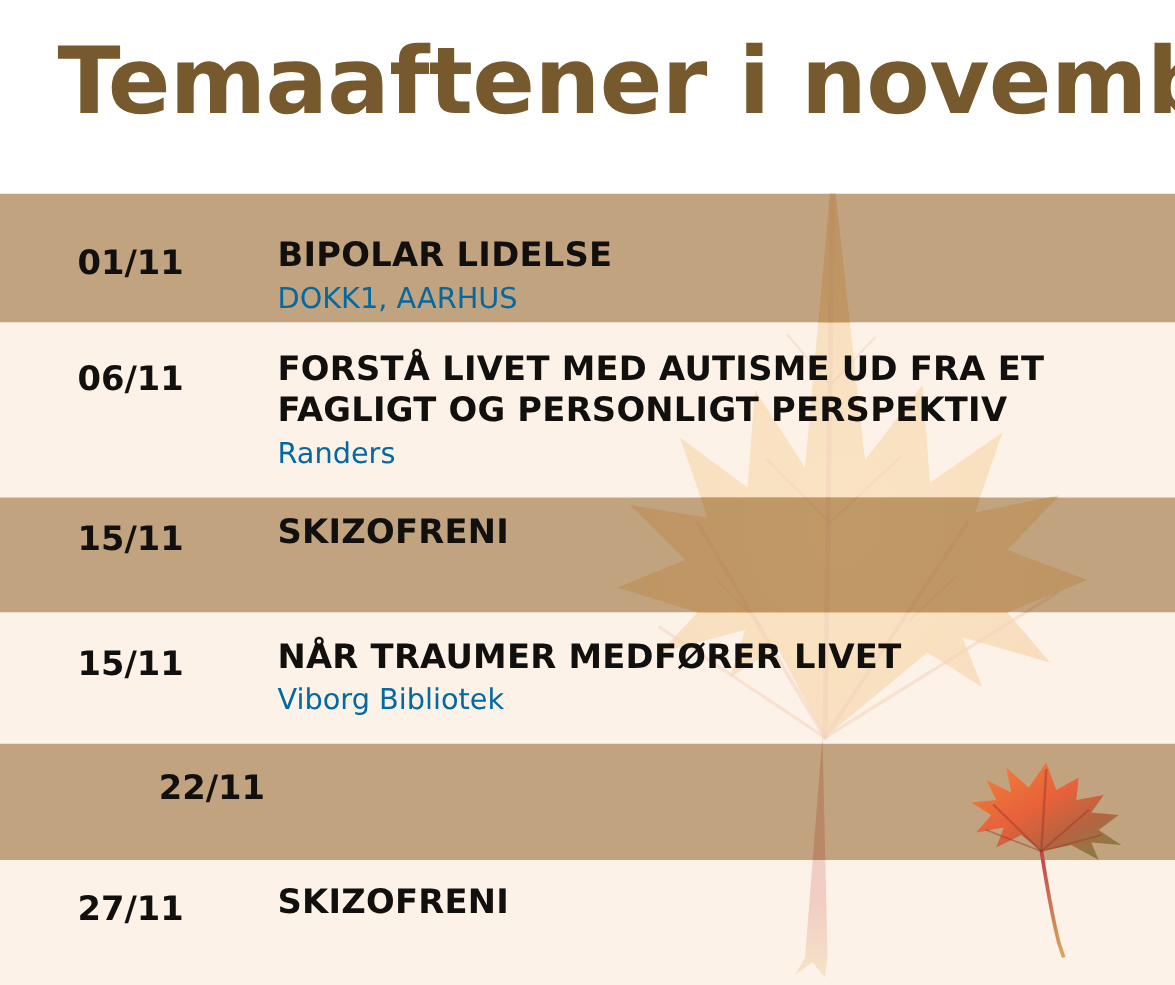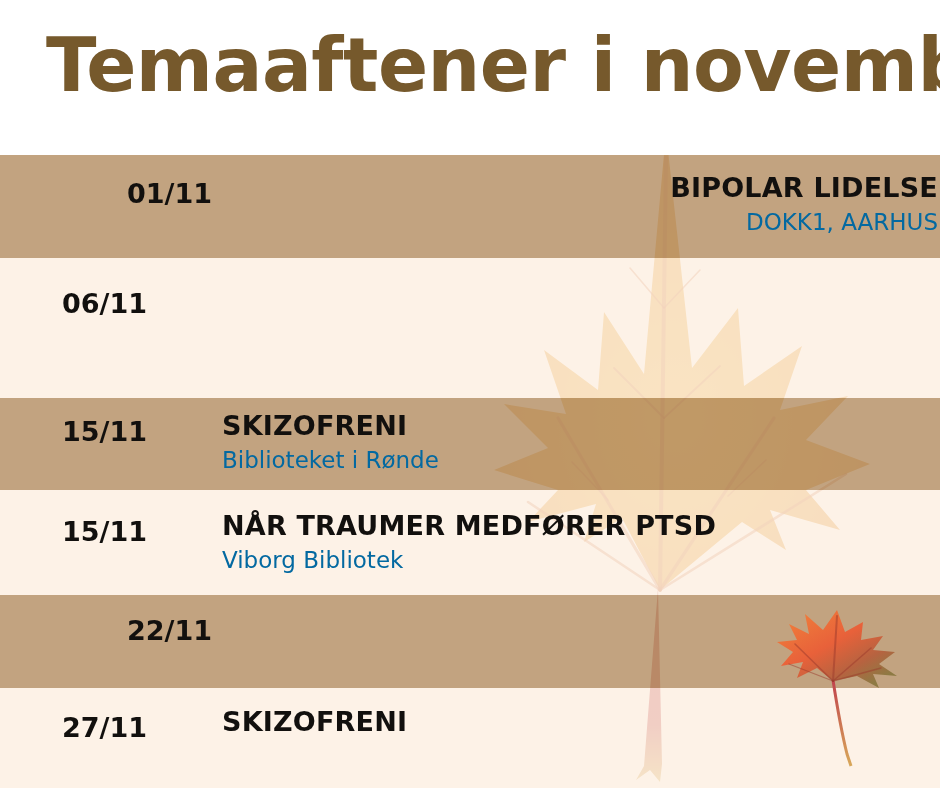--- a/index.html
+++ b/index.html
@@ -90,21 +90,21 @@
     font-family: "DejaVu Sans", sans-serif;
   }
 
   .row {
     position: absolute;
     left: 0;
     width: 940px;
     display: flex;
     align-items: flex-start;
   }
-  .row.r1 { top: 154px; height: 85px; text-align: right; }
+  .row.r1 { top: 171px; height: 85px; }
   .row.r2 { top: 258px; height: 136px; }
   .row.r3 { top: 398px; height: 92px;  }
   .row.r4 { top: 490px; height: 105px; }
   .row.r5 { top: 595px; height: 93px;  }
   .row.r6 { top: 688px; height: 100px; }
 
   .row-date {
     position: absolute;
     left: 62px;
     top: 26px;
@@ -133,21 +133,21 @@
     font-size: 23px;
     font-weight: normal;
     color: #0369a1;
     line-height: 1.3;
     margin-top: 3px;
     font-family: "DejaVu Sans", sans-serif;
   }
 
   
   .row.r1 .row-date { top: 24px; }
-  .row.r1 .row-body { top: 18px; margin-left: 16px; }
+  .row.r1 .row-body { top: 18px; }
 
   .row.r2 .row-date { top: 30px; }
   .row.r2 .row-body { top: 22px; }
 
   .row.r3 .row-date { top: 18px; }
   .row.r3 .row-body { top: 12px; }
 
   .row.r4 .row-date { top: 26px; }
   .row.r4 .row-body { top: 20px; }
 
@@ -252,34 +252,37 @@
     <div class="row r1">
       <div class="row-date">01/11</div>
       <div class="row-body">
         <div class="row-title">BIPOLAR LIDELSE</div>
         <div class="row-venue">DOKK1, AARHUS</div>
       </div>
     </div>
 
     <div class="row r2">
       <div class="row-date">06/11</div>
+      <div class="row-body">
+        <div class="row-title">FORSTÅ LIVET MED AUTISME UD FRA ET FAGLIGT OG PERSONLIGT PERSPEKTIV</div>
+        <div class="row-venue">Randers</div>
+      </div>
     </div>
 
     <div class="row r3">
       <div class="row-date">15/11</div>
       <div class="row-body">
         <div class="row-title">SKIZOFRENI</div>
-        <div class="row-venue">Biblioteket i Rønde</div>
       </div>
     </div>
 
     <div class="row r4">
       <div class="row-date">15/11</div>
       <div class="row-body">
-        <div class="row-title">NÅR TRAUMER MEDFØRER PTSD</div>
+        <div class="row-title">NÅR TRAUMER MEDFØRER LIVET</div>
         <div class="row-venue">Viborg Bibliotek</div>
       </div>
     </div>
 
     <div class="row r5">
       <div class="row-date">22/11</div>
     </div>
 
     <div class="row r6">
       <div class="row-date">27/11</div>

